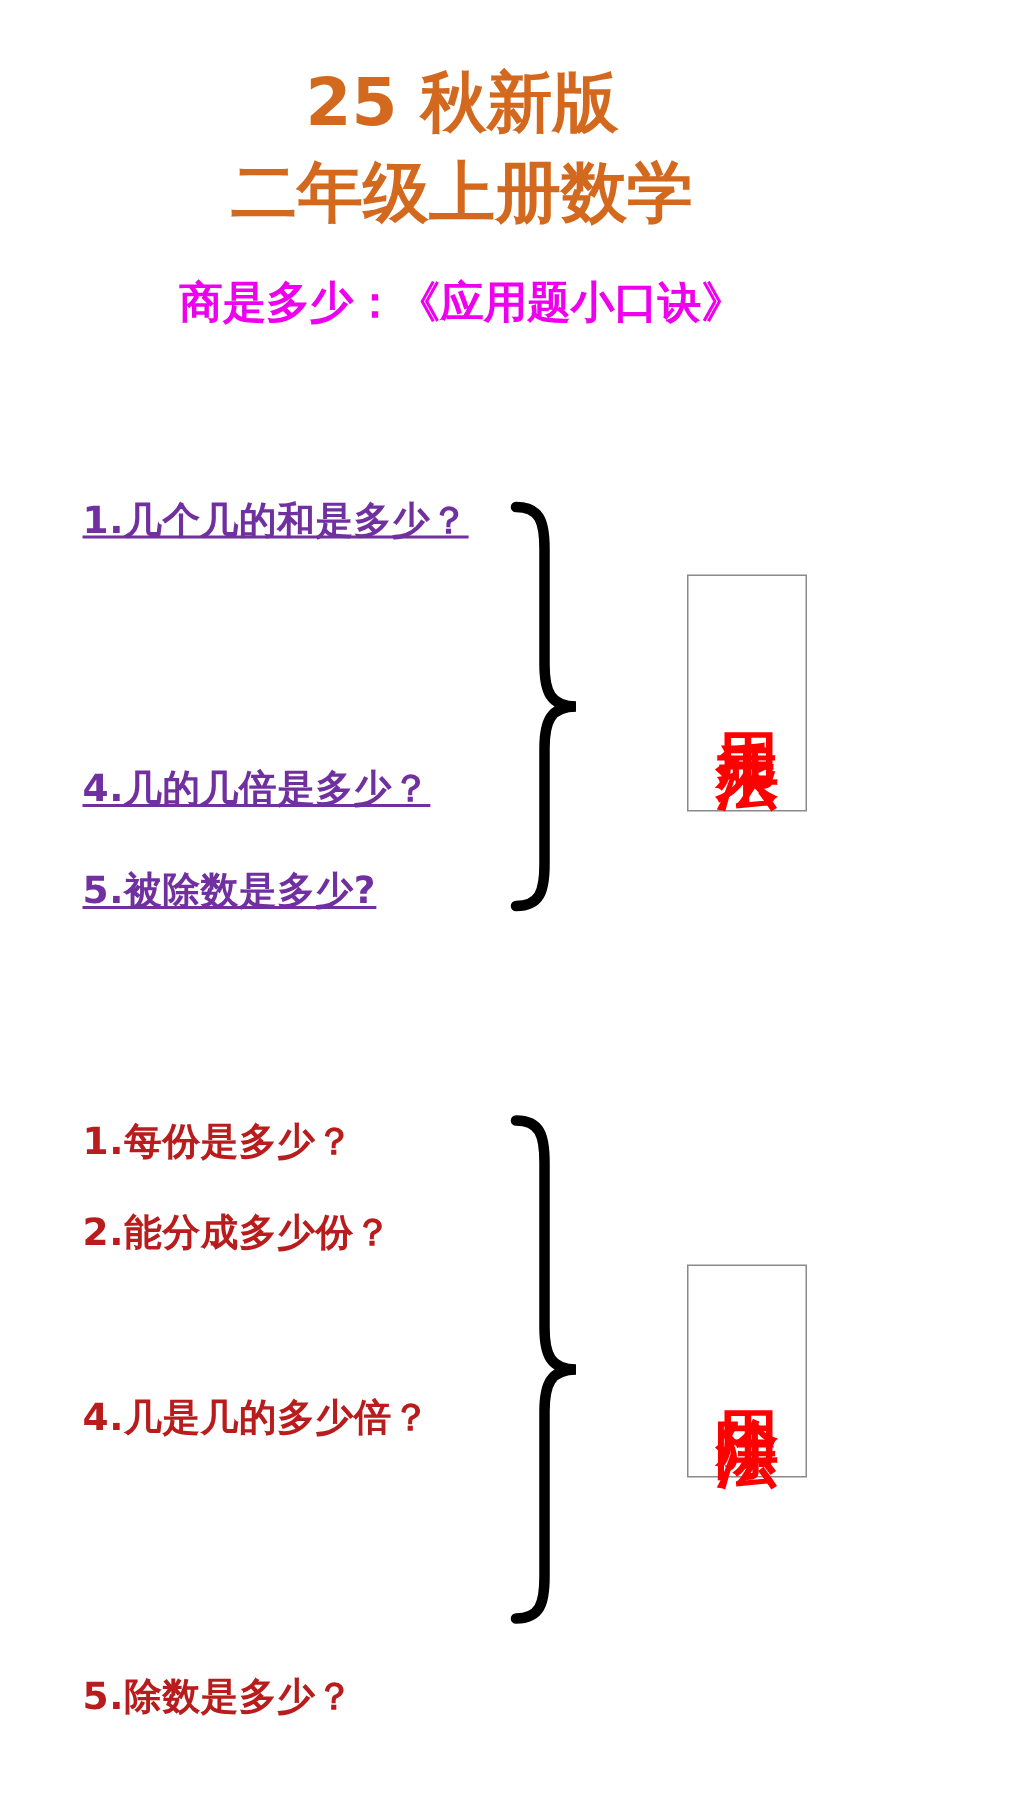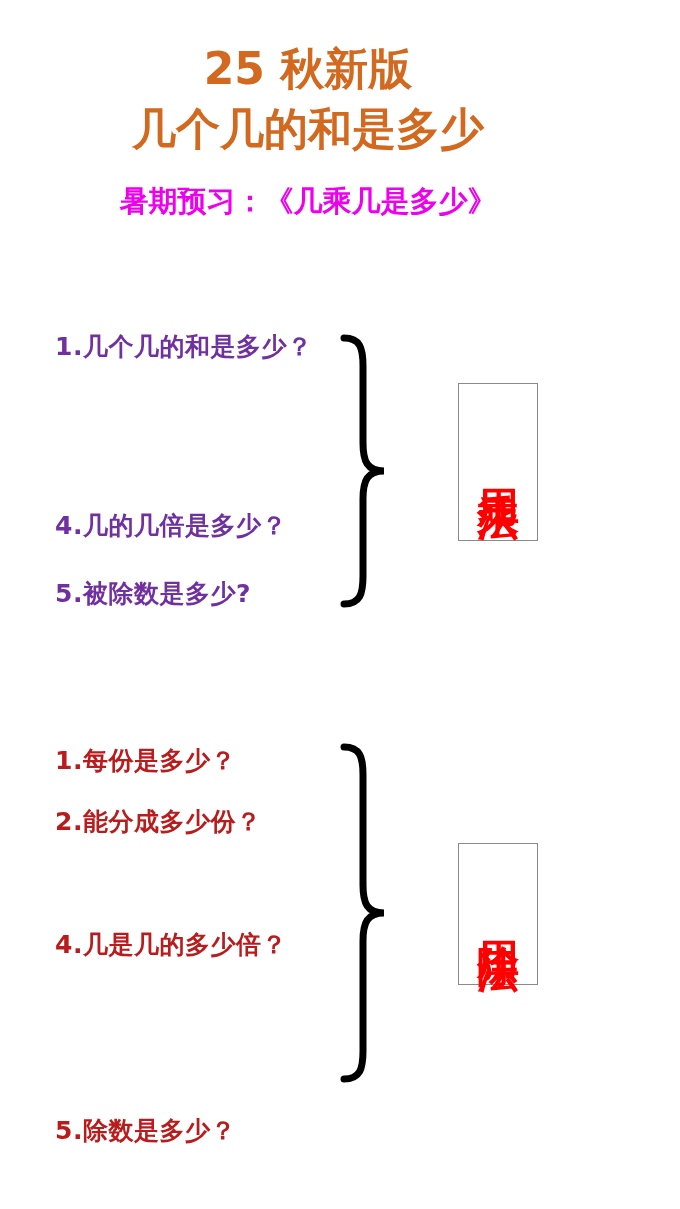--- a/index.html
+++ b/index.html
@@ -35,21 +35,21 @@
     font-size: 29px;
     white-space: nowrap;
   }
   .question {
     position: absolute;
     left: 55px;
     font-size: 25px;
     letter-spacing: 0.5px;
     white-space: nowrap;
   }
-  .q-mul { color: #7030a0; }
+  .q-mul { color: #7030a0; text-decoration: underline; }
   .q-div { color: #b91c1c; text-align: right; }
   .brace {
     position: absolute;
     left: 330px;
   }
   .method-box {
     position: absolute;
     left: 458px;
     width: 78px;
     border: 1px solid #8a8a8a;
@@ -67,22 +67,22 @@
     line-height: 1.05;
     letter-spacing: 5px;
   }
 </style>
 </head>
 <body>
 
 <div class="page">
 
   <div class="title-line" style="top:44px">25 秋新版</div>
-  <div class="title-line" style="top:104px">几个几的和是多少</div>
-  <div class="subtitle" style="top:182px">暑期预习：《几乘几是多少》</div>
+  <div class="title-line" style="top:104px">二年级上册数学</div>
+  <div class="subtitle" style="top:182px">商是多少：《应用题小口诀》</div>
 
   <div class="question q-mul" style="top:330px">1.几个几的和是多少？</div>
   <div class="question q-mul" style="top:509px">4.几的几倍是多少？</div>
   <div class="question q-mul" style="top:577px">5.被除数是多少?</div>
 
   <svg class="brace" style="top:332px" width="60" height="278" viewBox="0 0 60 278">
     <path d="M14,6 C30,6 33,16 33,34 L33,111 C33,129 37,139 54,139 C37,139 33,149 33,167 L33,244 C33,262 30,272 14,272" fill="none" stroke="#000000" stroke-width="7" stroke-linecap="round"></path>
   </svg>
 
   <div class="method-box" style="top:383px;height:156px">

